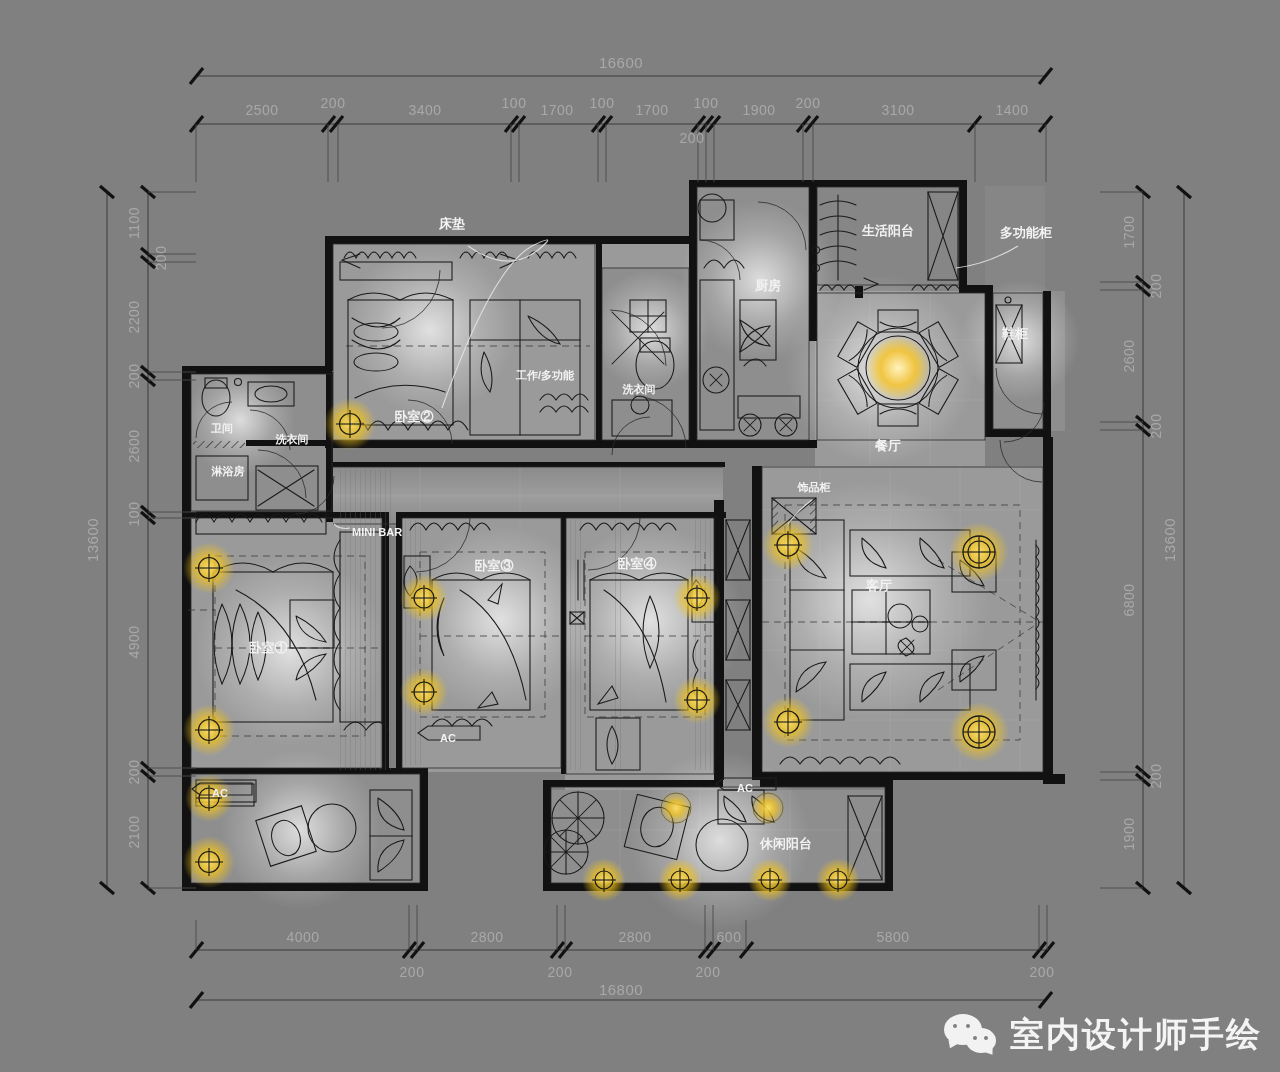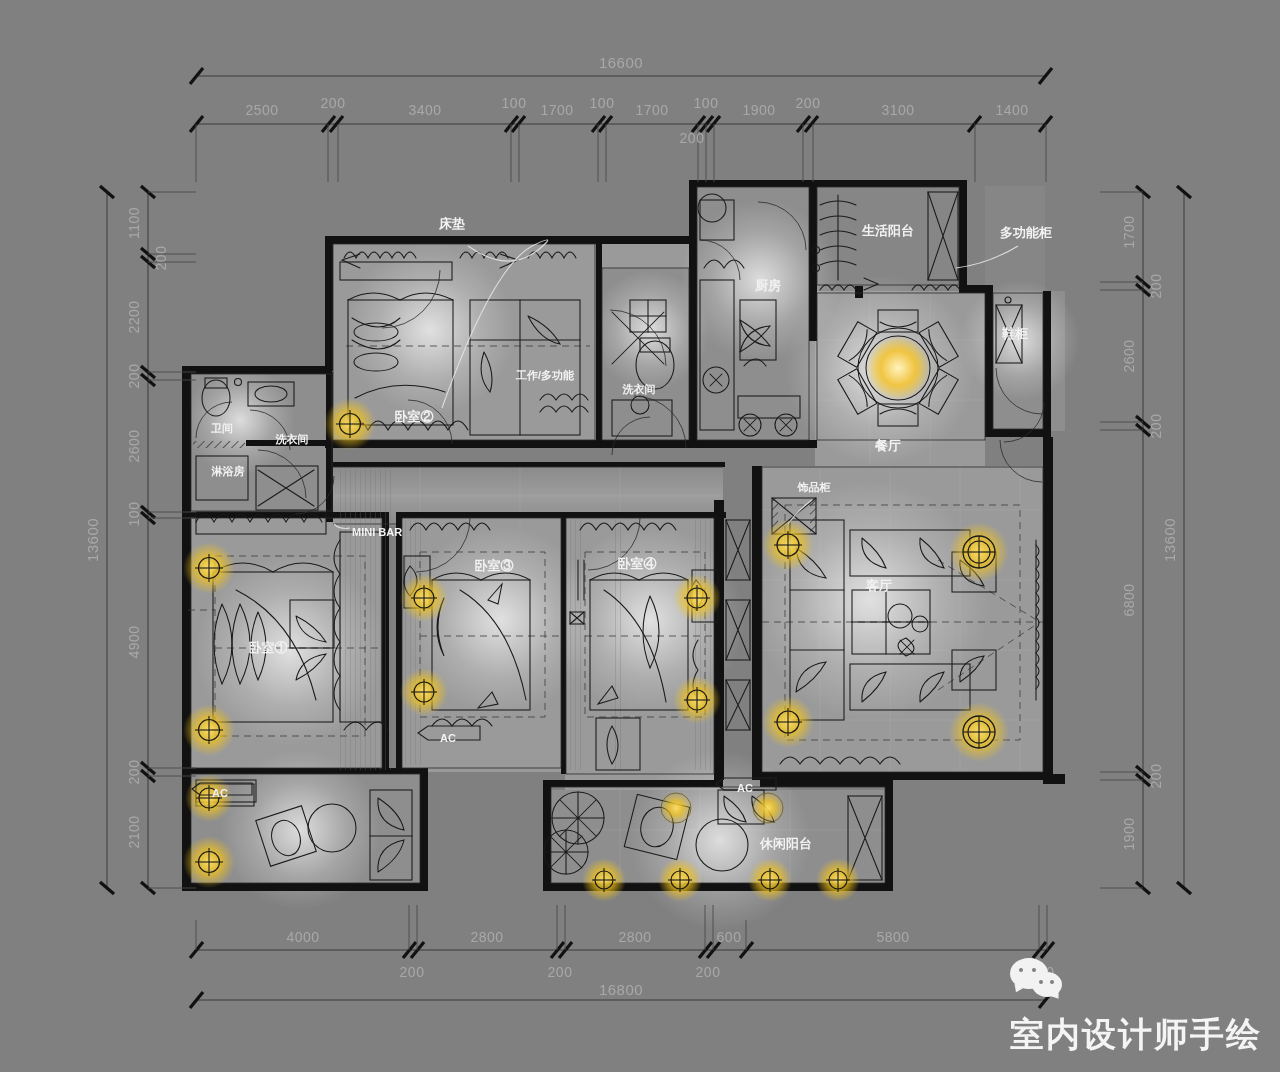--- a/index.html
+++ b/index.html
@@ -46,21 +46,21 @@
   .floorC { fill: #868686; }
   .thin { stroke: #2b2b2b; stroke-width: 0.8; fill: none; }
   .thin2 { stroke: #1f1f1f; stroke-width: 1.1; fill: none; }
   .dash { stroke: #3d3d3d; stroke-width: 0.8; fill: none; stroke-dasharray: 7 5; }
   .sketch { stroke: #1a1a1a; stroke-width: 1.05; fill: none; stroke-linecap: round; }
   .grid { stroke: #b9b9b9; stroke-width: 0.55; fill: none; opacity: .45; }
 
   #wm {
     position: absolute;
     right: 18px; bottom: 14px;
-    display: flex; align-items: flex-start; gap: 10px; flex-direction: column;
+    display: flex; align-items: flex-end; gap: 10px;
   }
   #wm .wmtext {
     color: #f4f4f4;
     font-size: 34px;
     font-weight: 700;
     letter-spacing: 2px;
     font-family: "DejaVu Sans", sans-serif;
   }
   .bubble-wrap { position: relative; width: 56px; height: 44px; }
   .bub { position: absolute; background: #f2f2f2; border-radius: 50%; }

